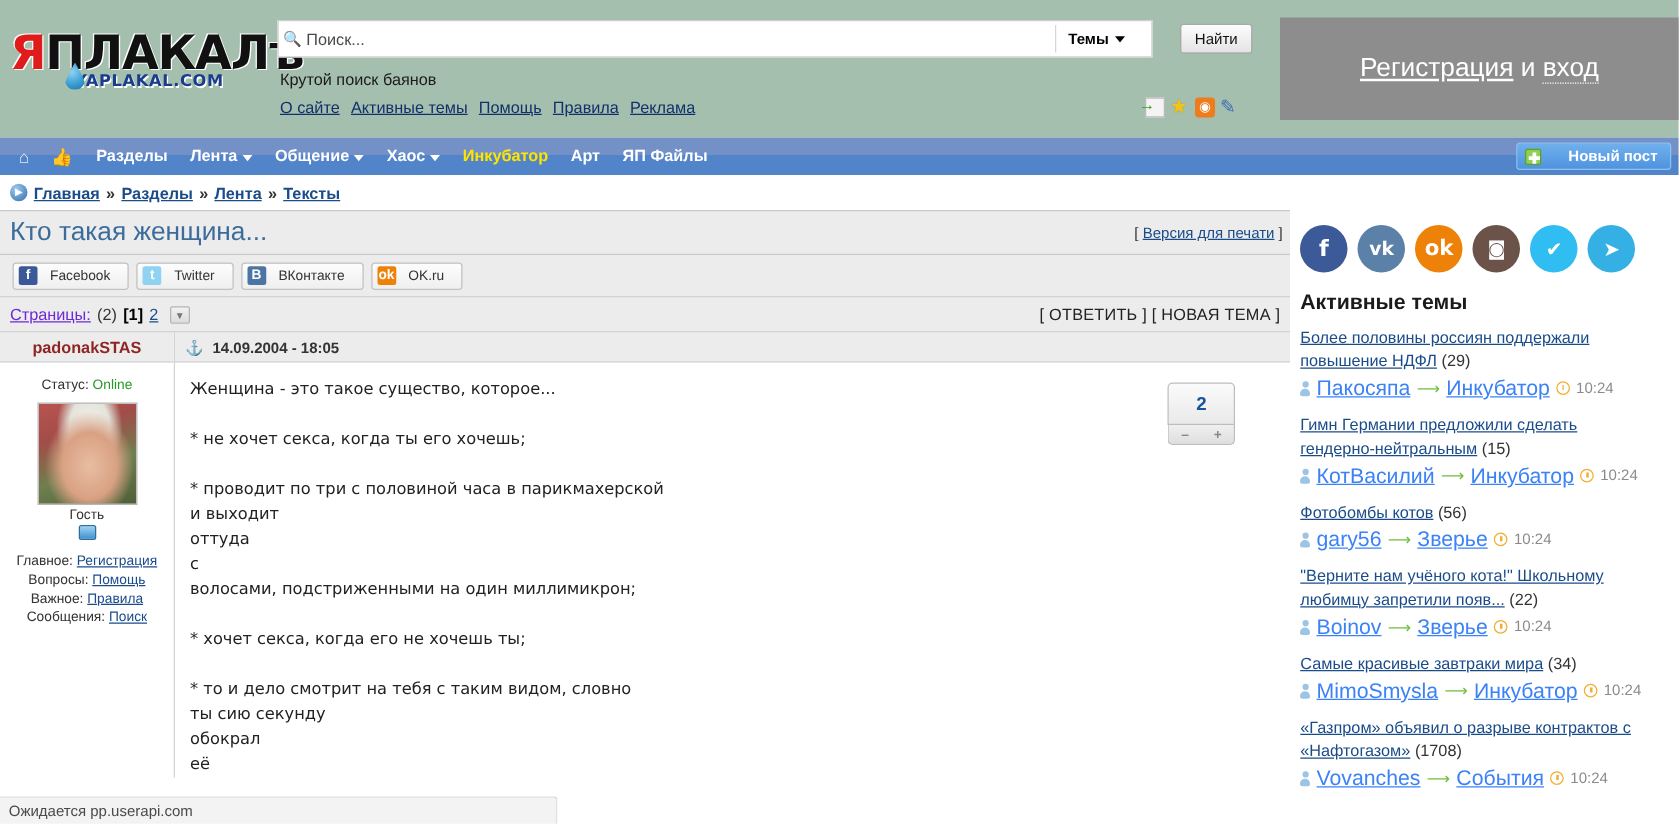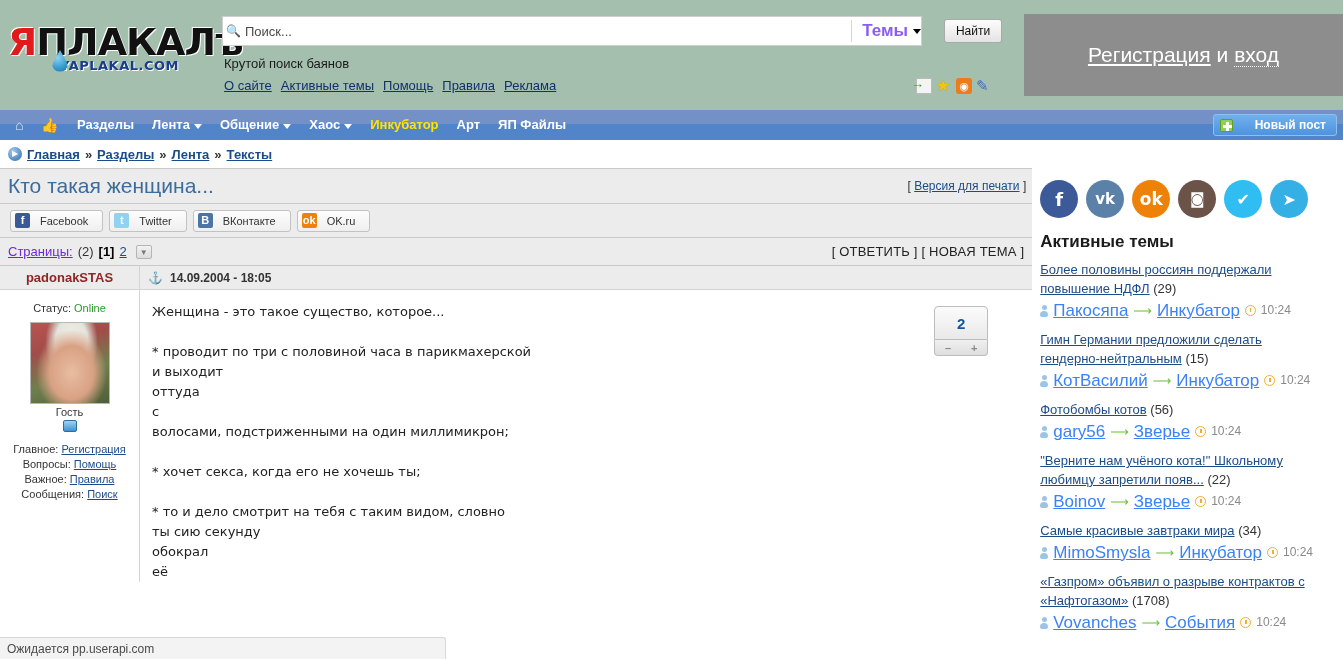--- a/index.html
+++ b/index.html
@@ -74,22 +74,22 @@
     font-size: 13px;
     color: #333;
     background: transparent;
     padding: 0;
   }
   #search-input::placeholder { color: #4a4a4a; }
   #search-scope {
     border-left: 1px solid #d6d6d6;
     height: 22px;
     display: flex; align-items: center; gap: 5px;
-    padding: 0 0 0 10px;
-    font-weight: bold; font-size: 17px; color: #8b5cf6;
+    padding: 0 21px 0 10px;
+    font-weight: bold; font-size: 12px; color: #000000;
     cursor: pointer;
   }
   .caret-down {
     width: 0; height: 0;
     border-left: 4px solid transparent;
     border-right: 4px solid transparent;
     border-top: 5px solid #000;
   }
   #search-button {
     position: absolute; left: 944px; top: 19px;
@@ -521,20 +521,21 @@
         </div>
       </div>
 
       <div id="post-right">
         <div id="post-meta">
           <span id="anchor-icon">⚓</span>
           <span>14.09.2004 - 18:05</span>
         </div>
         <div id="post-body">
           <p>Женщина - это такое существо, которое...</p>
+          <p>* не хочет секса, когда ты его хочешь;</p>
           <p style="white-space:pre-line">* проводит по три с половиной часа в парикмахерской
 и выходит
 оттуда
 с
 волосами, подстриженными на один миллимикрон;</p>
           <p>* хочет секса, когда его не хочешь ты;</p>
           <p class="tight" style="white-space:pre-line">* то и дело смотрит на тебя с таким видом, словно
 ты сию секунду
 обокрал
 её</p>

